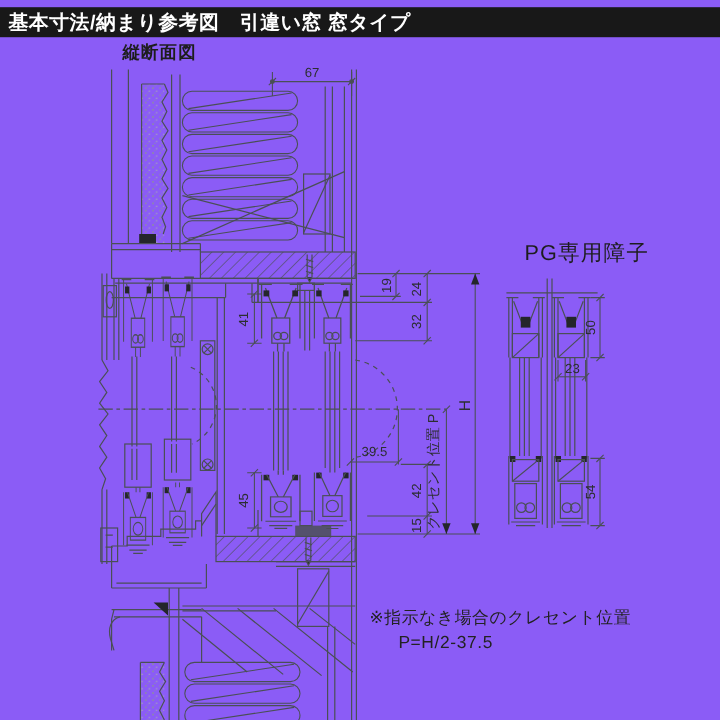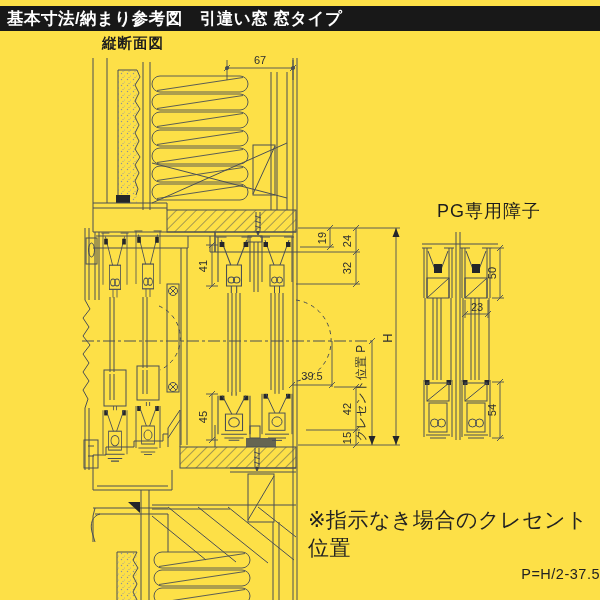--- a/index.html
+++ b/index.html
@@ -1,24 +1,24 @@
 <!DOCTYPE html>
 <html><head>
 <meta charset="utf-8">
 <style>
   html,body{margin:0;padding:0;background:#ffffff;width:600px;height:600px;overflow:hidden;}
   body{font-family:"Liberation Sans","DejaVu Sans",sans-serif;}
-  #stage{position:relative;width:600px;height:600px;background:#fde047;text-decoration:underline;}
+  #stage{position:relative;width:600px;height:600px;background:#8b5cf6;text-decoration:underline;}
   .titlebar{position:absolute;left:0;top:6px;width:600px;height:25px;background:#181818;color:#fff;
     display:flex;align-items:center;box-sizing:border-box;padding-left:7px;
     font-size:16.5px;font-weight:bold;letter-spacing:.5px;}
   .sectionlabel{position:absolute;left:86px;top:34px;font-size:14.5px;font-weight:bold;color:#1d1d1d;letter-spacing:1px;margin-left:16px;}
   .note{position:absolute;left:308px;top:506px;color:#222;}
-  .note .l1{font-size:21px;letter-spacing:.5px;}
-  .note .l2{font-size:14.5px;margin-top:4px;padding-left:24px;letter-spacing:.5px;text-align:right;}
+  .note .l1{font-size:14px;letter-spacing:.5px;}
+  .note .l2{font-size:14.5px;margin-top:4px;padding-left:24px;letter-spacing:.5px;}
   .pglabel{position:absolute;left:437px;top:199px;font-size:18px;color:#1d1d1d;letter-spacing:1px;}
   svg{position:absolute;left:0;top:0;}
   svg text{font-family:"Liberation Sans","DejaVu Sans",sans-serif;fill:#2c2e31;}
   .dimtxt{font-size:11px;}
   .dimtxtL{font-size:12px;}
 </style>
 </head>
 <body>
 
 <div id="stage">

